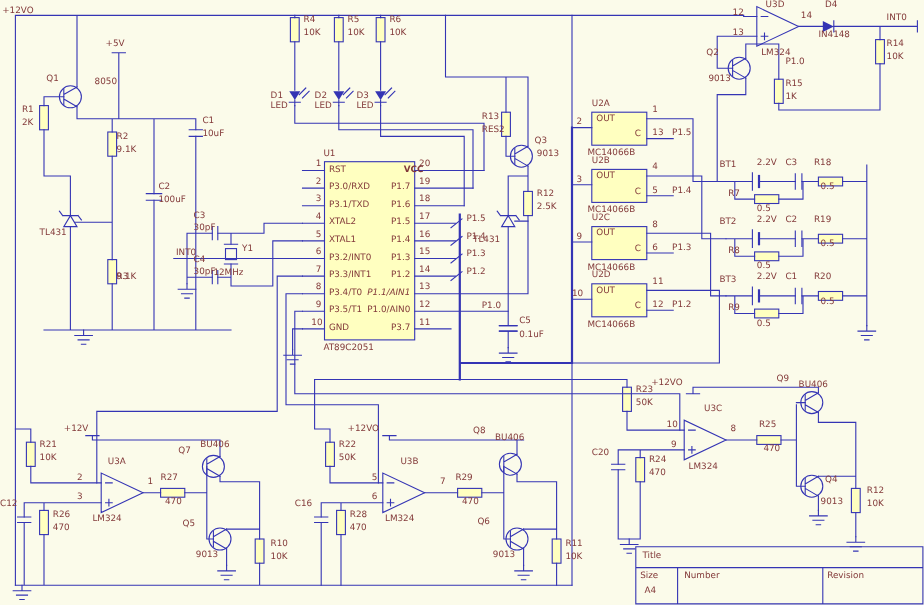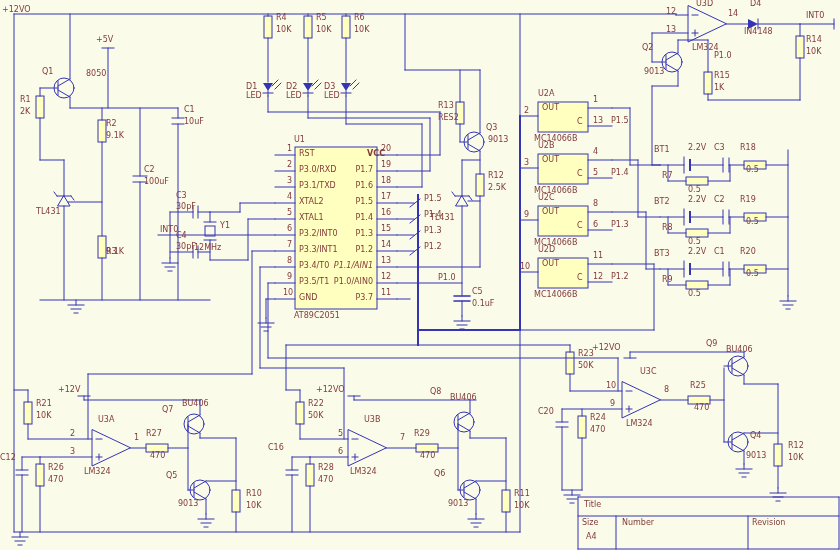--- a/index.html
+++ b/index.html
@@ -349,21 +349,21 @@
       <span class="lbl" style="left: 338px; top: 448px;">6</span>
       <span class="lbl" style="left: 400px; top: 434px;">7</span>
       <span class="lbl" style="left: 414px; top: 430px;">R29</span>
       <span class="lbl" style="left: 420px; top: 452px;">470</span>
       <span class="lbl" style="left: 430px; top: 388px;">Q8</span>
       <span class="lbl" style="left: 450px; top: 394px;">BU406</span>
       <span class="lbl" style="left: 434px; top: 470px;">Q6</span>
       <span class="lbl" style="left: 448px; top: 500px;">9013</span>
       <span class="lbl" style="left: 318px; top: 464px;">R28</span>
       <span class="lbl" style="left: 318px; top: 476px;">470</span>
-      <span class="lbl" style="left: 268px; top: 444px; text-align: right;">C16</span>
+      <span class="lbl" style="left: 268px; top: 454px; text-align: right;">C16</span>
       <span class="lbl" style="left: 514px; top: 490px;">R11</span>
       <span class="lbl" style="left: 514px; top: 502px;">10K</span>
       <span class="lbl" style="left: 578px; top: 350px;">R23</span>
       <span class="lbl" style="left: 578px; top: 362px;">50K</span>
       <span class="lbl" style="left: 640px; top: 368px;">U3C</span>
       <span class="lbl" style="left: 626px; top: 420px;">LM324</span>
       <span class="lbl" style="left: 606px; top: 382px;">10</span>
       <span class="lbl" style="left: 610px; top: 400px;">9</span>
       <span class="lbl" style="left: 664px; top: 386px;">8</span>
       <span class="lbl" style="left: 690px; top: 382px;">R25</span>

